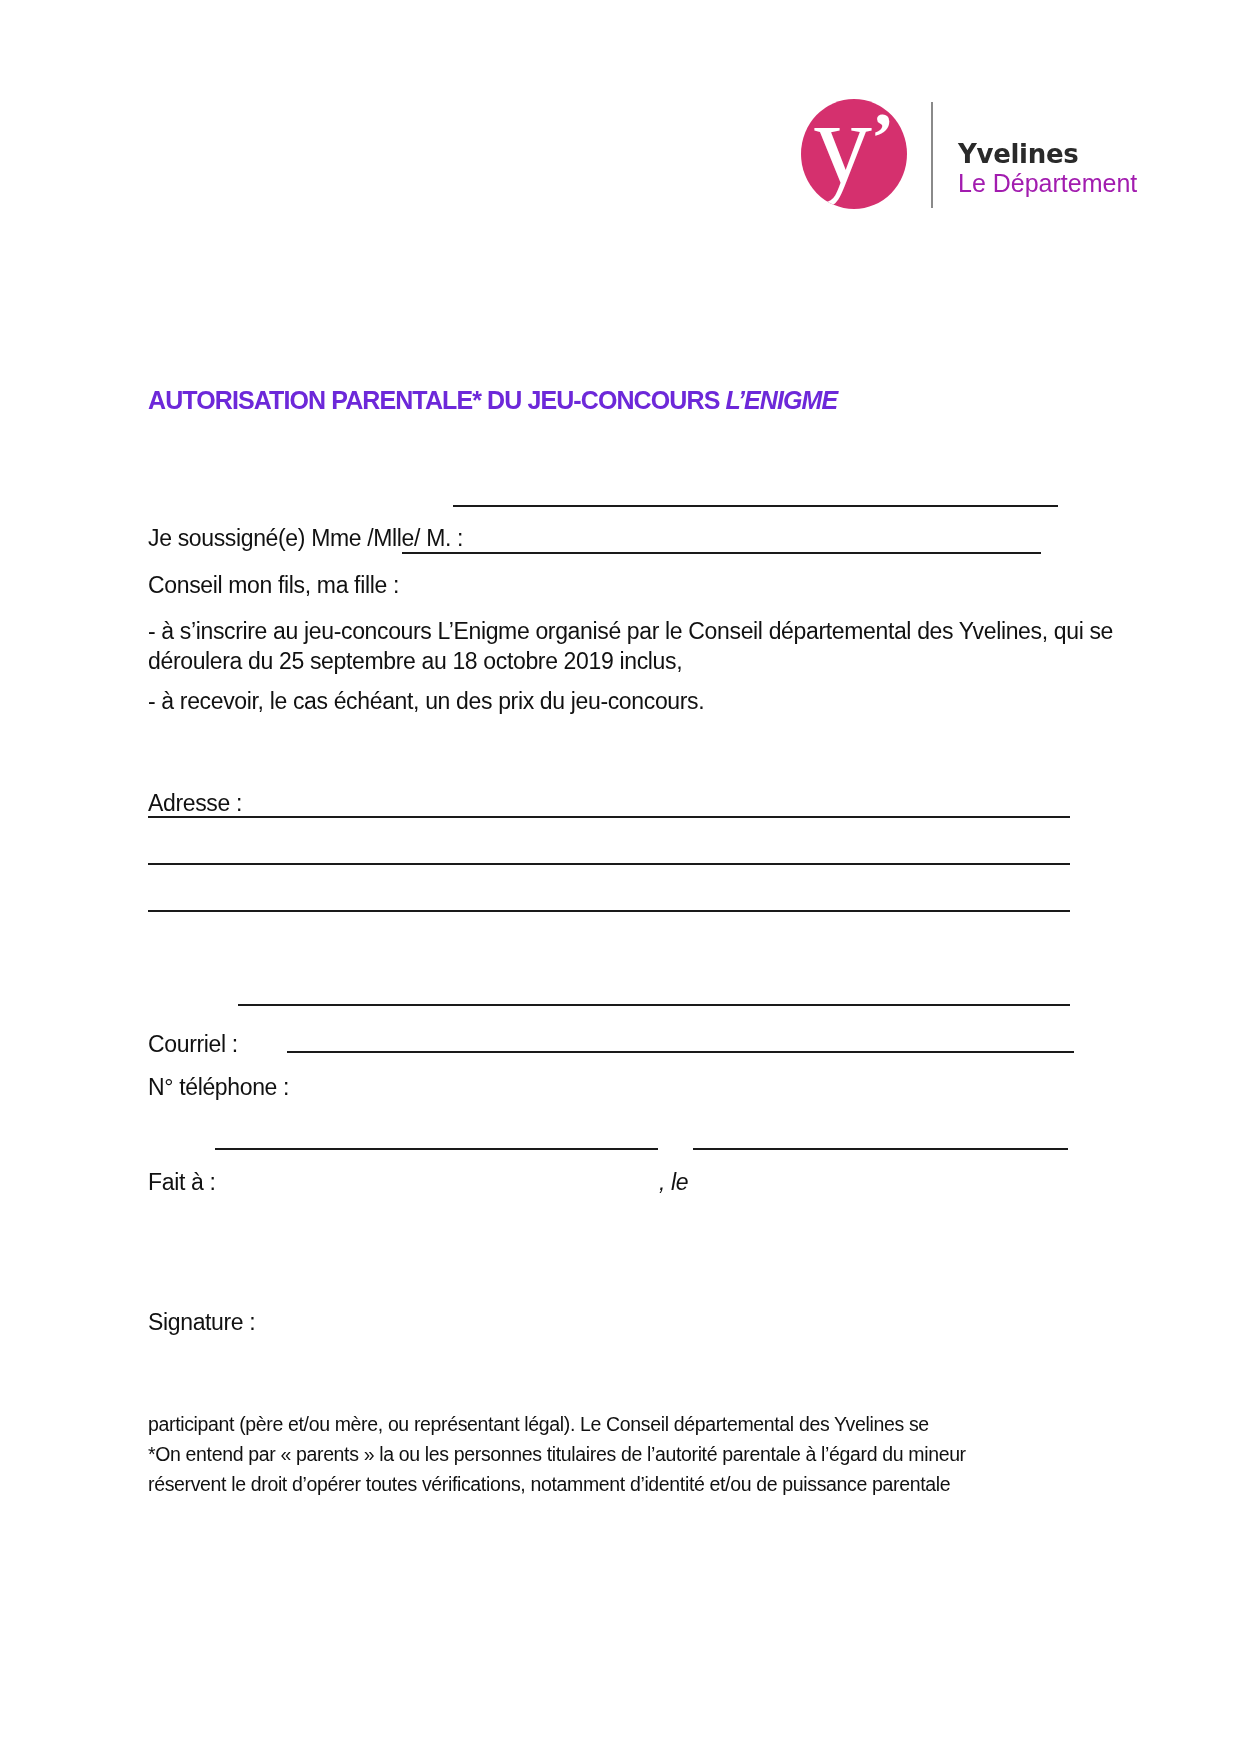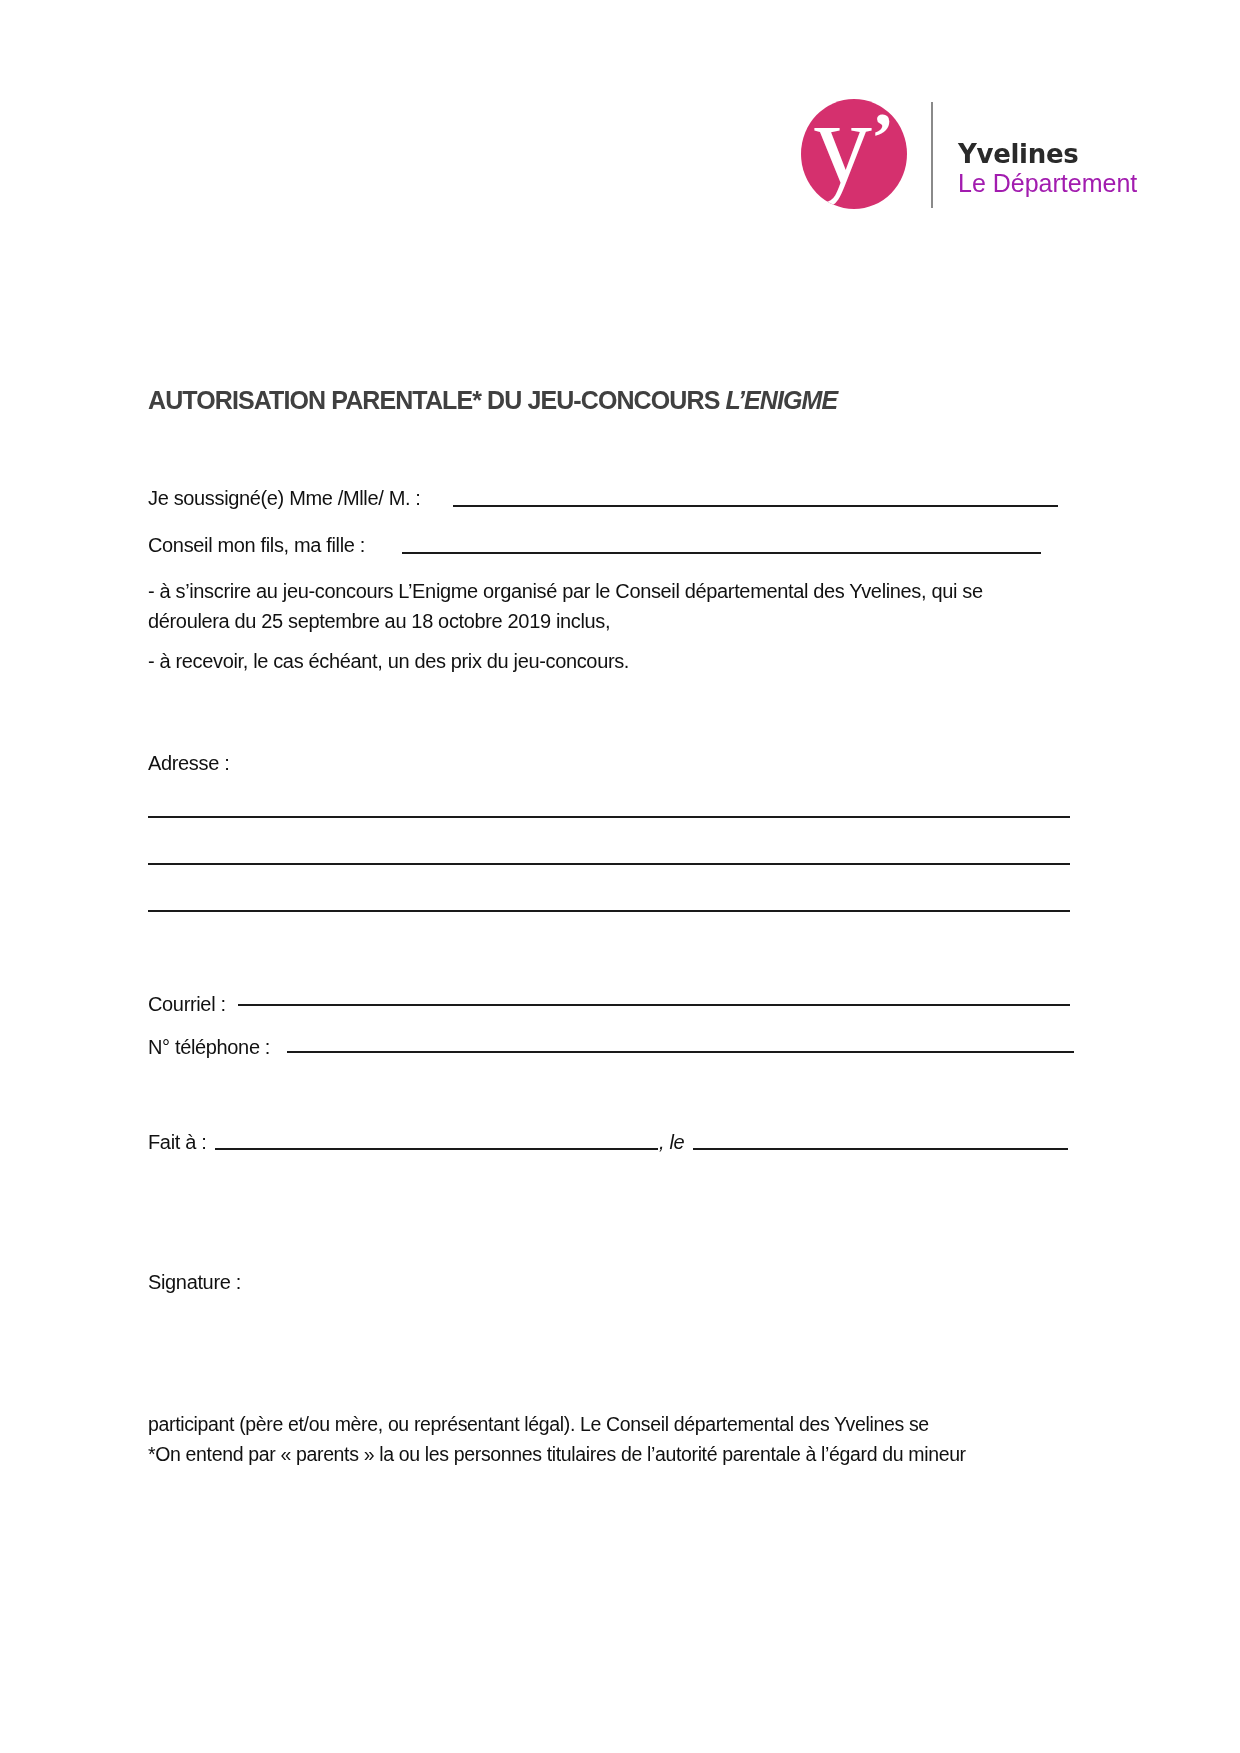--- a/index.html
+++ b/index.html
@@ -1,36 +1,36 @@
 <!DOCTYPE html>
 <html><head>
 <meta charset="utf-8">
 <style>
   html, body { margin: 0; padding: 0; background: #ffffff; }
   body { width: 1240px; height: 1753px; position: relative; overflow: hidden;
          font-family: "Liberation Sans", sans-serif; color: #111111; }
   .abs { position: absolute; white-space: nowrap; }
-  .txt { font-size: 20px; letter-spacing: -0.35px; line-height: 24px; }
+  .txt { font-size: 23px; letter-spacing: -0.35px; line-height: 24px; margin-top: 40px; }
   .uline { position: absolute; height: 0; border-bottom: 2px solid #1a1a1a; }
 
   
   .logo-circle { position: absolute; left: 801px; top: 99px; width: 106px; height: 110px;
                  border-radius: 50%; background: #d5306e; overflow: hidden; }
   .logo-y { position: absolute; left: 12px; top: -14px; font-family: "Liberation Serif", serif;
             font-size: 118px; color: #ffffff; line-height: 1; }
   .logo-apos { position: absolute; left: 70px; top: 4px; font-family: "Liberation Serif", serif;
                font-size: 70px; color: #ffffff; font-weight: bold; line-height: 1; }
   .logo-divider { position: absolute; left: 931px; top: 102px; width: 2px; height: 106px; background: #8a8a8a; }
   .logo-name { position: absolute; left: 958px; top: 139px; font-size: 26px; font-weight: bold;
                font-family: "DejaVu Sans", sans-serif; color: #2a2a2a; letter-spacing: -0.3px; text-align: right; }
   .logo-sub { position: absolute; left: 958px; top: 169px; font-size: 25px;
               font-family: "Liberation Sans", sans-serif; color: #a21caf; }
 
   .title { position: absolute; left: 148px; top: 386px; font-size: 25px; font-weight: bold;
-           letter-spacing: -0.9px; color: #404040; white-space: nowrap; }
+           letter-spacing: -0.9px; color: #6d28d9; white-space: nowrap; }
   .title em { font-style: italic; }
 
   .footnote { position: absolute; left: 148px; top: 1409px; width: 940px; font-size: 19.5px;
               letter-spacing: -0.35px; line-height: 30px; }
   .footnote div { white-space: nowrap; }
 </style>
 </head>
 <body>
 
 <div>
@@ -70,13 +70,14 @@
 <div class="uline" style="left:215px; top:1148px; width:443px;"></div>
 <div class="abs txt" style="left:659px; top:1130px;font-style:italic;">, le</div>
 <div class="uline" style="left:693px; top:1148px; width:375px;"></div>
 
 <div class="abs txt" style="left:148px; top:1270px;">Signature :</div>
 <div class="abs" style="left:148px; top:1300px; width:600px; height:90px;"></div>
 
 <div class="footnote">
   <div>participant (père et/ou mère, ou représentant légal). Le Conseil départemental des Yvelines se</div>
   <div>*On entend par « parents » la ou les personnes titulaires de l’autorité parentale à l’égard du mineur</div>
+  <div>réservent le droit d’opérer toutes vérifications, notamment d’identité et/ou de puissance parentale</div>
 </div>
 
 </body></html>

